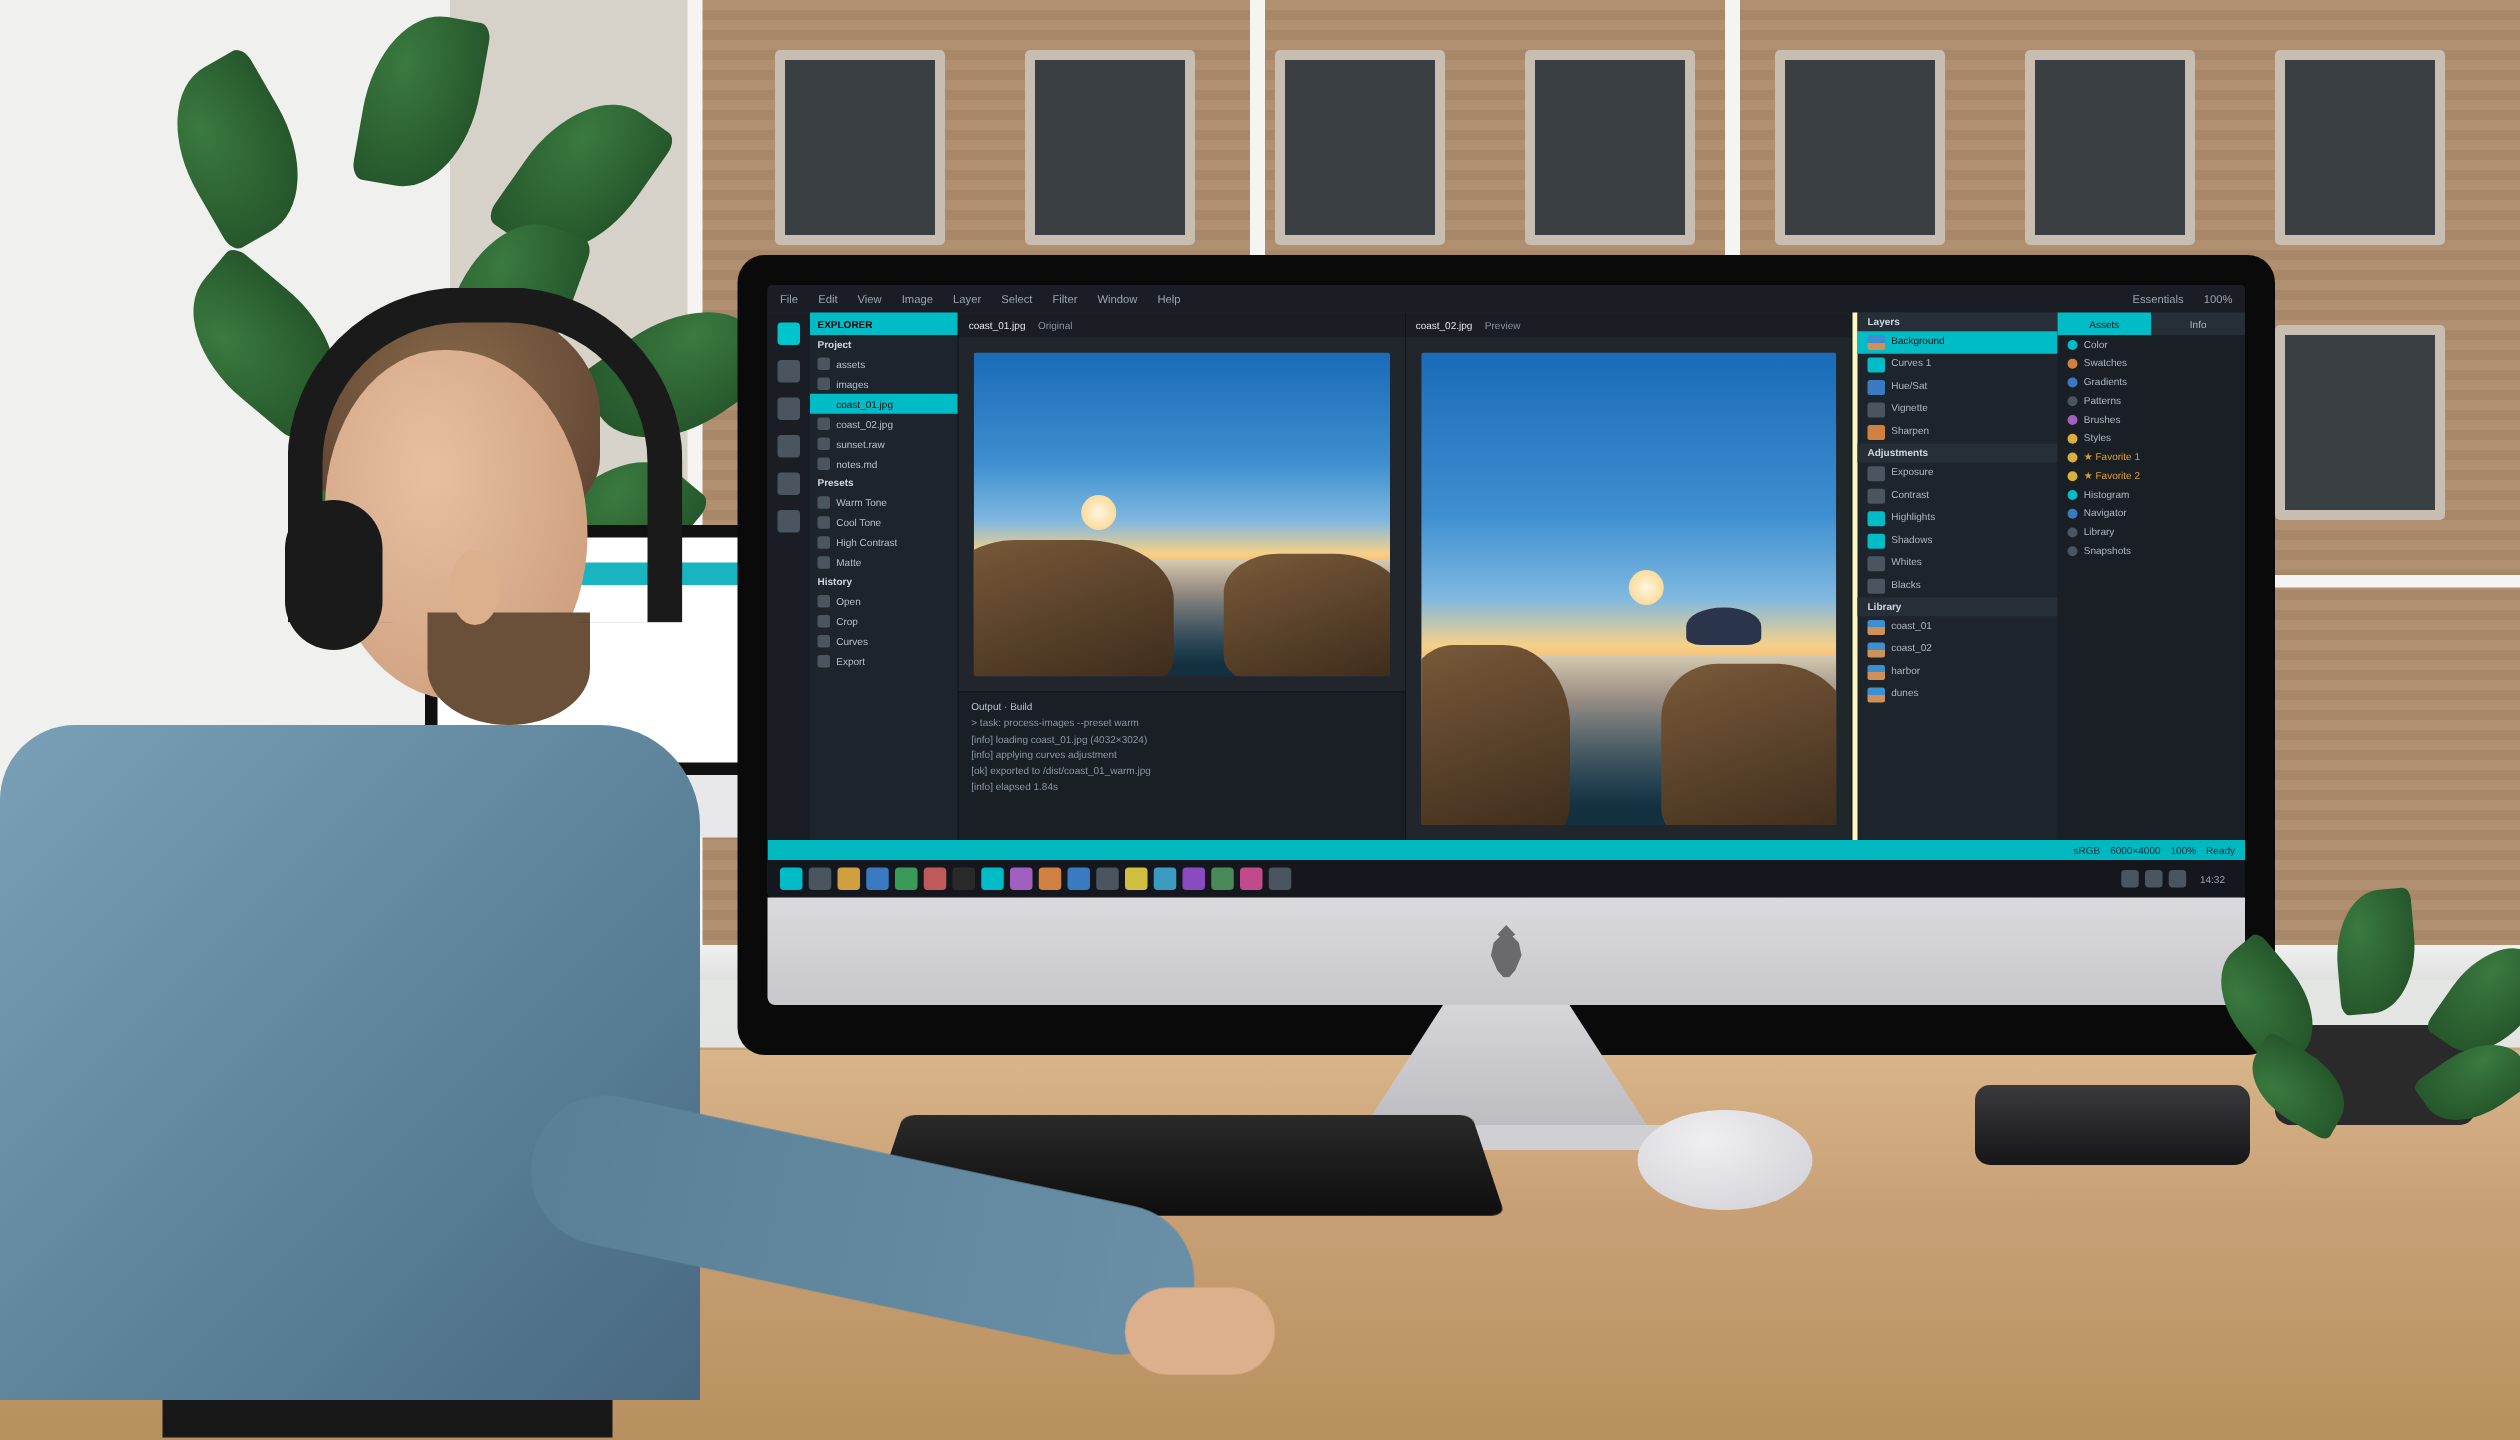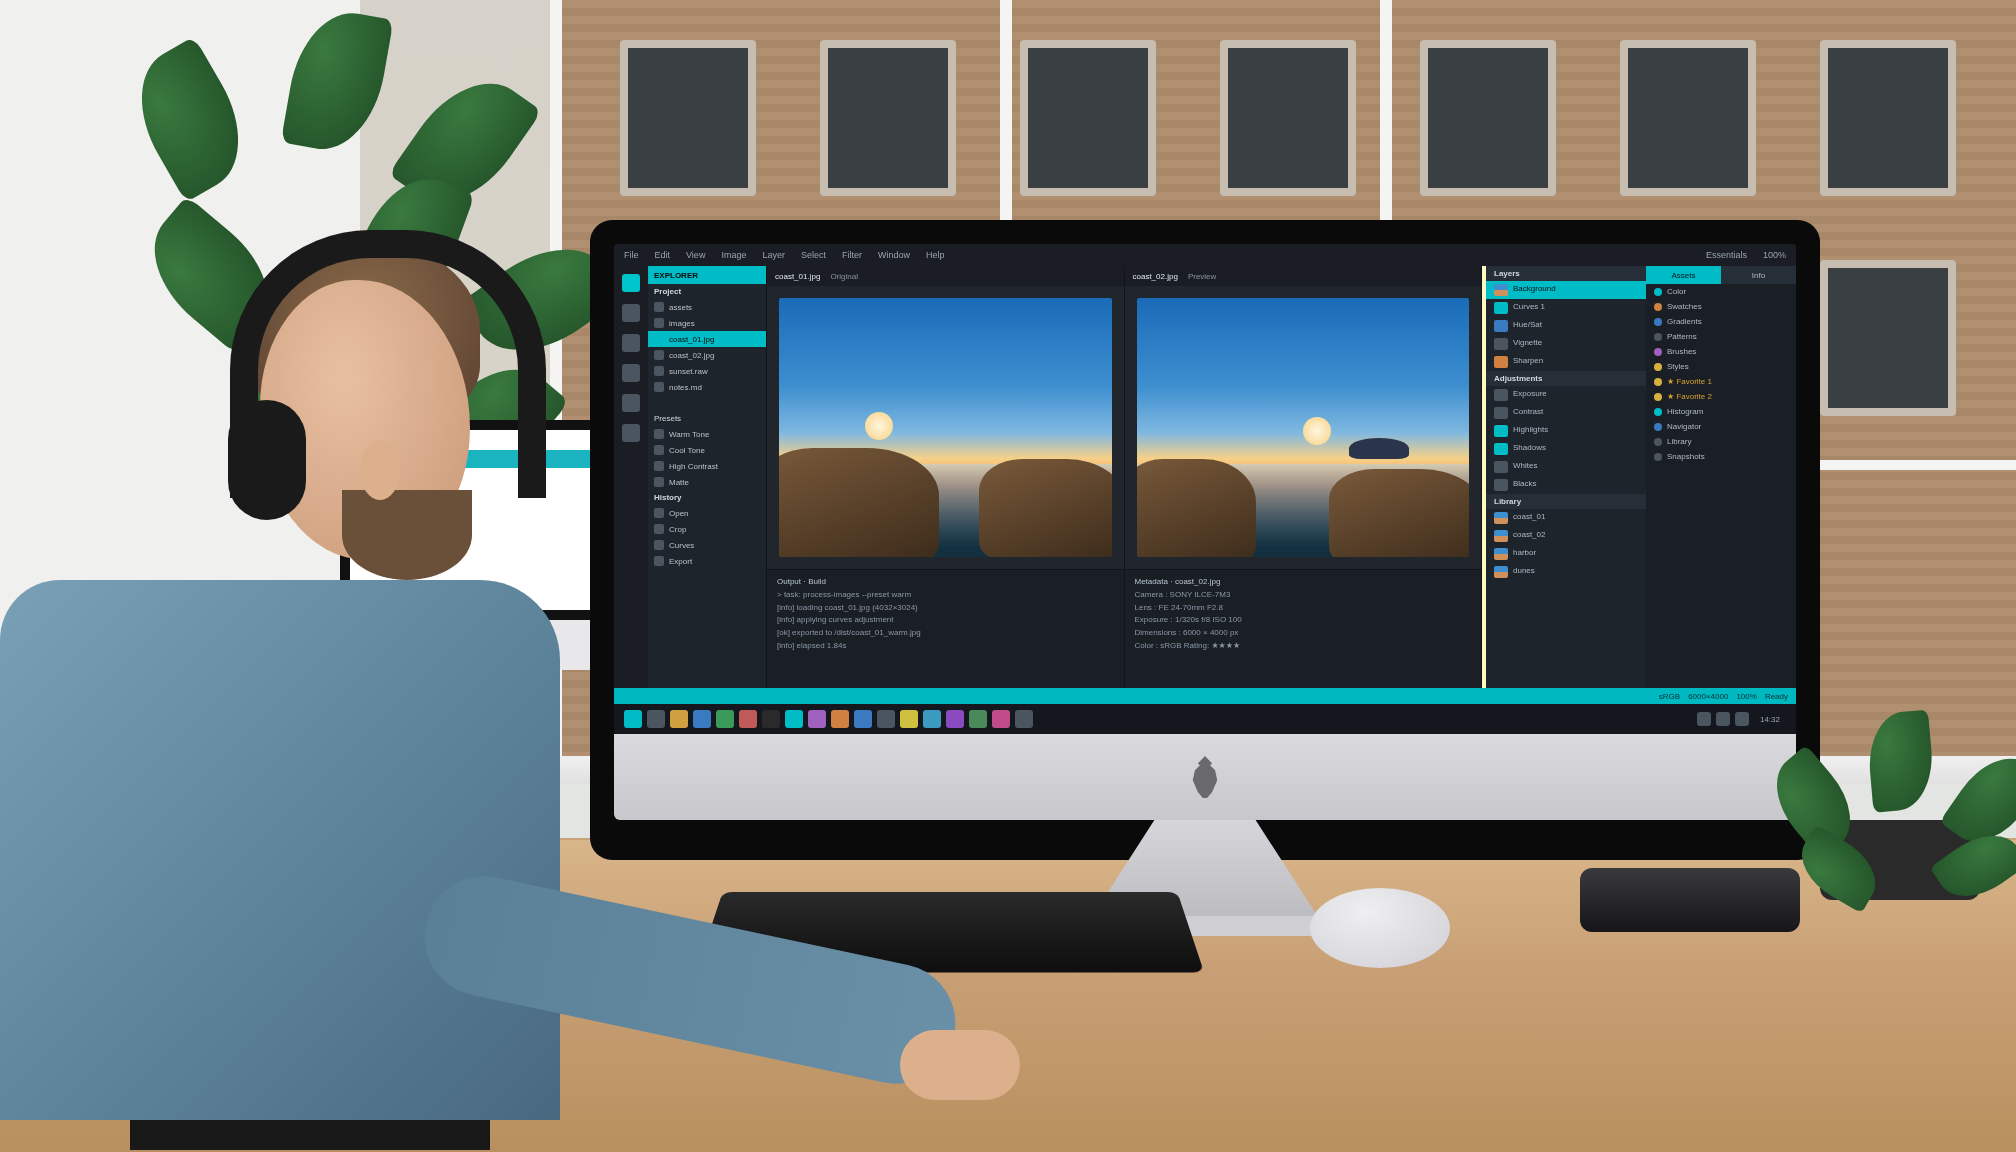--- a/index.html
+++ b/index.html
@@ -57,21 +57,21 @@
   .imac-small .scr{position:absolute;top:0;left:0;width:290px;height:200px;background:#fff;border-radius:10px;border:10px solid #111;box-sizing:border-box;overflow:hidden}
   .imac-small .chin{position:absolute;top:200px;left:0;width:290px;height:50px;background:#e8e8ea;border-radius:0 0 10px 10px;display:flex;align-items:center;justify-content:center}
   .imac-small .apple{width:18px;height:22px;background:#8a8a8e;border-radius:50% 50% 48% 48%}
   .imac-small .stand{position:absolute;top:250px;left:110px;width:70px;height:40px;background:#cfcfd2;border-radius:0 0 8px 8px}
   .imac-small .foot{position:absolute;top:288px;left:70px;width:150px;height:14px;background:#cfcfd2;border-radius:6px}
   .small-content{padding:20px 18px;font-size:12px;color:#222}
   .small-bar{height:18px;background:#19b4bf;border-radius:2px;margin-bottom:8px}
   .small-logo{font-size:28px;font-weight:700;letter-spacing:-1px}
   
   
-  .monitor{position:absolute;left:590px;top:220px;width:1230px;height:640px}
+  .monitor{position:absolute;left:590px;top:204px;width:1230px;height:640px}
   .bezel{position:absolute;inset:0;background:#0a0a0a;border-radius:22px;padding:24px;box-sizing:border-box}
   .screen{position:absolute;left:24px;top:24px;width:1182px;height:490px;background:#21262d;border-radius:4px;overflow:hidden;display:flex;flex-direction:column}
   .monitor .chin{position:absolute;left:24px;top:514px;width:1182px;height:86px;background:linear-gradient(180deg,#dadade,#c8c8cc);display:flex;align-items:center;justify-content:center;border-radius:0 0 6px 6px}
   .monitor .apple{width:36px;height:42px;background:#6a6a6e;clip-path:polygon(50% 0,70% 18%,64% 22%,78% 34%,84% 58%,70% 86%,56% 100%,44% 100%,30% 86%,16% 58%,22% 34%,36% 22%,30% 18%)}
   .monitor .stand{position:absolute;left:500px;top:600px;width:230px;height:100px;background:linear-gradient(180deg,#d6d6da,#bcbcc0);clip-path:polygon(28% 0,72% 0,100% 100%,0 100%)}
   .monitor .foot{position:absolute;left:420px;top:696px;width:390px;height:20px;background:#d0d0d4;border-radius:10px}
   
   
   .menubar{height:22px;background:#1a1e24;display:flex;align-items:center;padding:0 10px;gap:16px;font-size:9px;color:#9aa4ad}
   .menubar .mi{color:#9aa4ad}
@@ -249,21 +249,21 @@
                 <span>coast_02.jpg</span>
               </div>
               <div class="sb-item">
                 <div class="sb-icon"></div>
                 <span>sunset.raw</span>
               </div>
               <div class="sb-item">
                 <div class="sb-icon"></div>
                 <span>notes.md</span>
               </div>
-              <div class="sb-item" style="font-weight: 400; color: rgb(207, 216, 224); margin-top: 16px;">Presets</div>
+              <div class="sb-item" style="font-weight: 700; color: rgb(207, 216, 224);">Presets</div>
               <div class="sb-item">
                 <div class="sb-icon"></div>
                 <span>Warm Tone</span>
               </div>
               <div class="sb-item">
                 <div class="sb-icon"></div>
                 <span>Cool Tone</span>
               </div>
               <div class="sb-item">
                 <div class="sb-icon"></div>
@@ -327,28 +327,20 @@
             <div class="preview">
               <div class="photo p2">
                 <div class="sky"></div>
                   <div class="sun"></div>
                   <div class="island"></div>
                 <div class="water"></div>
                 <div class="rock r1"></div>
                   <div class="rock r2"></div>
               </div>
             </div>
-            <div class="console" id="console1">
-                <div class="hdr">Metadata · coast_02.jpg</div>
-                <div class="ln">Camera     : SONY ILCE-7M3</div>
-                <div class="ln">Lens       : FE 24-70mm F2.8</div>
-                <div class="ln">Exposure   : 1/320s  f/8  ISO 100</div>
-                <div class="ln">Dimensions : 6000 × 4000 px</div>
-                <div class="ln">Color      : sRGB   Rating: ★★★★</div>
-              </div>
           </div>
 
         </div>
 
         <div class="right-col" id="rightcol">
             <div class="rc-sec-h">Layers</div>
             <div class="rc-item sel">
               <div class="thumb th-img"></div>
               <span>Background</span>
             </div>

